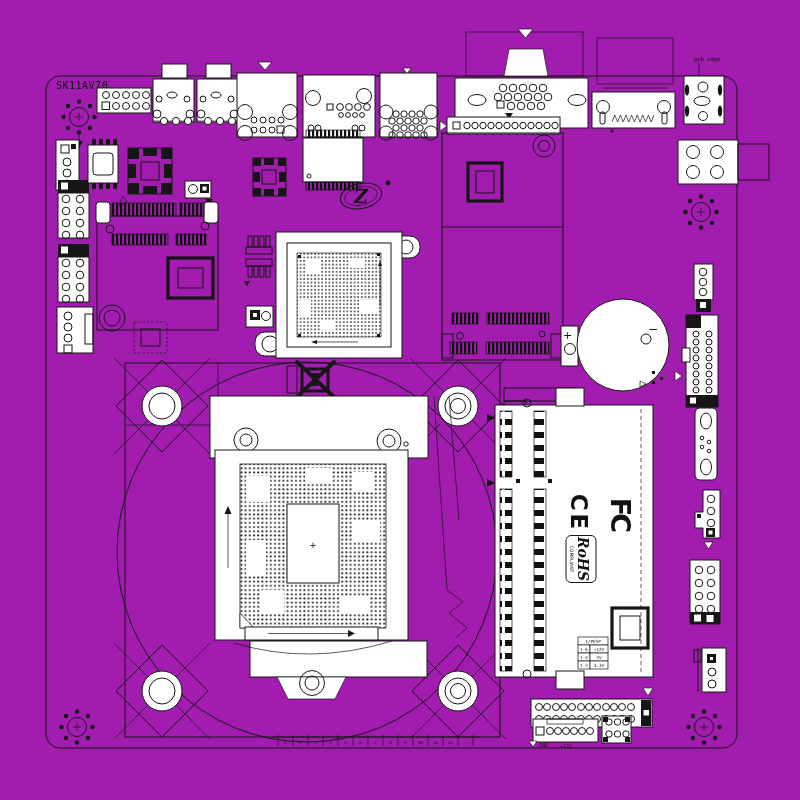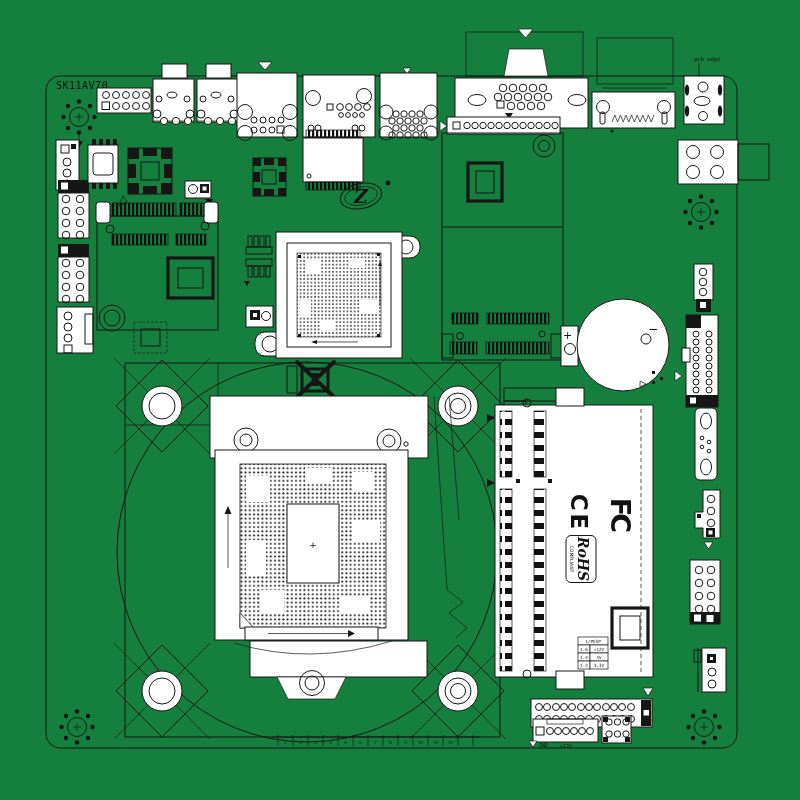--- a/index.html
+++ b/index.html
@@ -1,16 +1,16 @@
 <!DOCTYPE html>
 <html><head>
 <meta charset="utf-8">
 <style>
   html,body{margin:0;padding:0;background:#fff;}
-  .stage{position:relative;width:800px;height:800px;background:#15803d;overflow:hidden;}
+  .stage{position:relative;width:800px;height:800px;background:#a21caf;overflow:hidden;}
   svg{display:block;}
   .ln{fill:none;stroke:#161616;stroke-width:1;}
   .lt{fill:none;stroke:#161616;stroke-width:.7;}
   .th{fill:none;stroke:#161616;stroke-width:3.2;}
   .fl{fill:#161616;stroke:none;}
   .wh{fill:#fff;stroke:#161616;stroke-width:1;}
   .whl{fill:#fff;stroke:#161616;stroke-width:.7;}
   text{fill:#111;font-family:"DejaVu Sans Mono","Liberation Mono",monospace;}
   .sans{font-family:"DejaVu Sans","Liberation Sans",sans-serif;}
   .serif{font-family:"DejaVu Serif","Liberation Serif",serif;}

